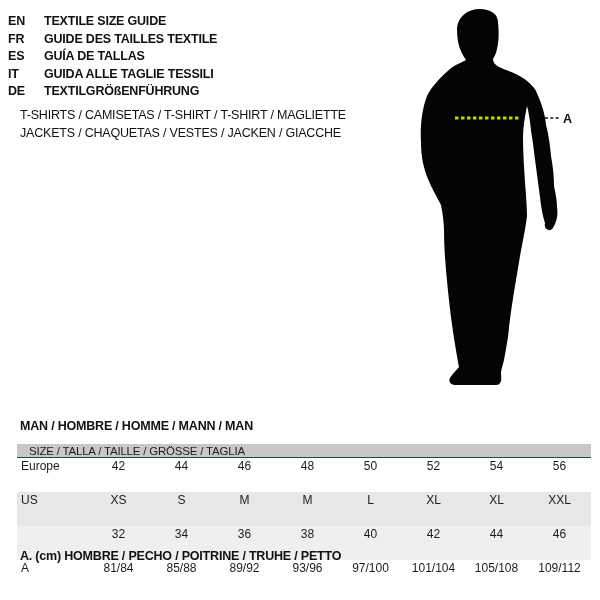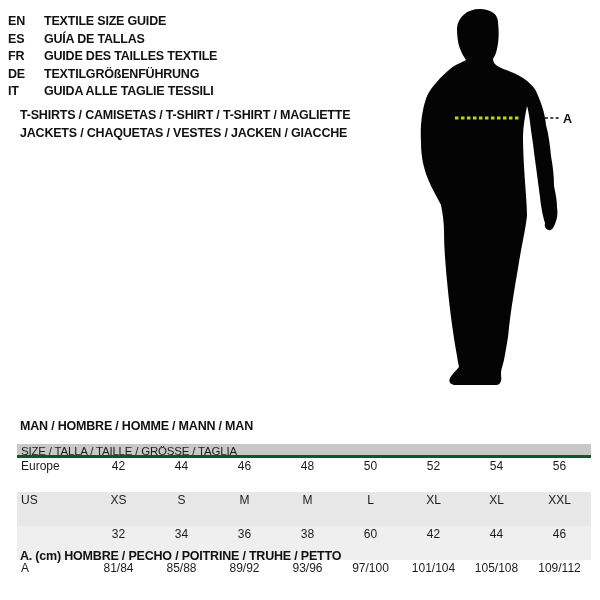--- a/index.html
+++ b/index.html
@@ -6,59 +6,59 @@
   body{
     width:600px;height:600px;position:relative;background:#ffffff;
     font-family:"Liberation Sans",sans-serif;color:#111;overflow:hidden;
   }
   
   .lang-list{position:absolute;left:8px;top:13px;}
   .lang-row{display:flex;line-height:17.6px;font-size:12.5px;font-weight:700;letter-spacing:-0.2px;}
   .lang-code{width:36px;flex:0 0 36px;}
   
   .categories{position:absolute;left:20px;top:107px;}
-  .category-line{font-size:12.5px;font-weight:700;line-height:17.5px;letter-spacing:-0.2px;}
+  .category-line{font-size:12.5px;font-weight:400;line-height:17.5px;letter-spacing:-0.2px;}
   
   .figure-wrap{position:absolute;left:404px;top:6px;width:180px;height:390px;}
   .figure-wrap svg{display:block;width:180px;height:390px;}
   
   .section-title{position:absolute;left:20px;top:419px;font-size:12.5px;font-weight:700;letter-spacing:-0.2px;}
   
   .size-table{position:absolute;left:17px;top:444px;width:574px;font-size:12px;color:#1c1c1c;}
-  .table-header{height:14px;line-height:14px;padding-left:4px;font-size:11.5px;
-    border-bottom:3px solid #14532d;box-sizing:border-box;letter-spacing:-0.2px;}
+  .table-header{height:14px;line-height:14px;padding-left:12px;font-size:11.5px;
+    border-bottom:1px solid #14532d;box-sizing:border-box;letter-spacing:-0.2px;}
   .t-row{display:flex;height:34px;line-height:16.5px;}
   .row-label{flex:0 0 70px;padding-left:4px;box-sizing:border-box;text-align:left;}
   .t-cell{flex:1 1 0;text-align:center;}
   
   .footnote{position:absolute;left:20px;top:549px;font-size:12.5px;font-weight:700;letter-spacing:-0.2px;}
 </style>
 </head>
 <body>
 
 <div class="lang-list">
   <div class="lang-row">
     <span class="lang-code">EN</span>
     <span class="lang-label">TEXTILE SIZE GUIDE</span>
   </div>
   <div class="lang-row">
+    <span class="lang-code">FR</span>
+    <span class="lang-label">GUIDE DES TAILLES TEXTILE</span>
+  </div>
+  <div class="lang-row">
     <span class="lang-code">ES</span>
     <span class="lang-label">GUÍA DE TALLAS</span>
   </div>
   <div class="lang-row">
-    <span class="lang-code">FR</span>
-    <span class="lang-label">GUIDE DES TAILLES TEXTILE</span>
+    <span class="lang-code">IT</span>
+    <span class="lang-label">GUIDA ALLE TAGLIE TESSILI</span>
   </div>
   <div class="lang-row">
     <span class="lang-code">DE</span>
     <span class="lang-label">TEXTILGRÖßENFÜHRUNG</span>
-  </div>
-  <div class="lang-row">
-    <span class="lang-code">IT</span>
-    <span class="lang-label">GUIDA ALLE TAGLIE TESSILI</span>
   </div>
 </div>
 
 <div class="categories">
   <div class="category-line">T-SHIRTS / CAMISETAS / T-SHIRT / T-SHIRT / MAGLIETTE</div>
   <div class="category-line">JACKETS / CHAQUETAS / VESTES / JACKEN / GIACCHE</div>
 </div>
 
 <div class="figure-wrap">
   <svg viewBox="0 0 180 390" xmlns="http://www.w3.org/2000/svg">
@@ -137,21 +137,21 @@
     <span class="t-cell">XL</span>
     <span class="t-cell">XXL</span>
   </div>
 
   <div class="t-row" style="background: rgb(239, 239, 239);">
     <span class="row-label"></span>
     <span class="t-cell">32</span>
     <span class="t-cell">34</span>
     <span class="t-cell">36</span>
     <span class="t-cell">38</span>
-    <span class="t-cell">60</span>
+    <span class="t-cell">40</span>
     <span class="t-cell">42</span>
     <span class="t-cell">44</span>
     <span class="t-cell">46</span>
   </div>
 
   <div class="t-row" style="background: rgb(255, 255, 255);">
     <span class="row-label">A</span>
     <span class="t-cell">81/84</span>
     <span class="t-cell">85/88</span>
     <span class="t-cell">89/92</span>

